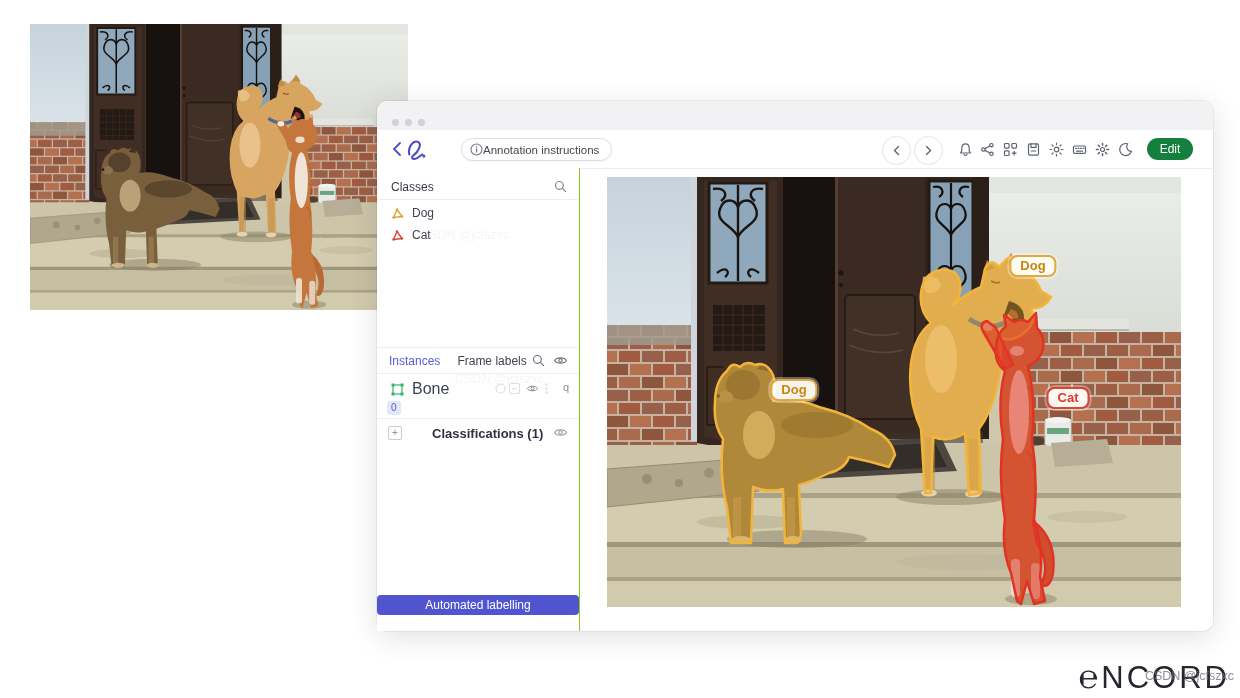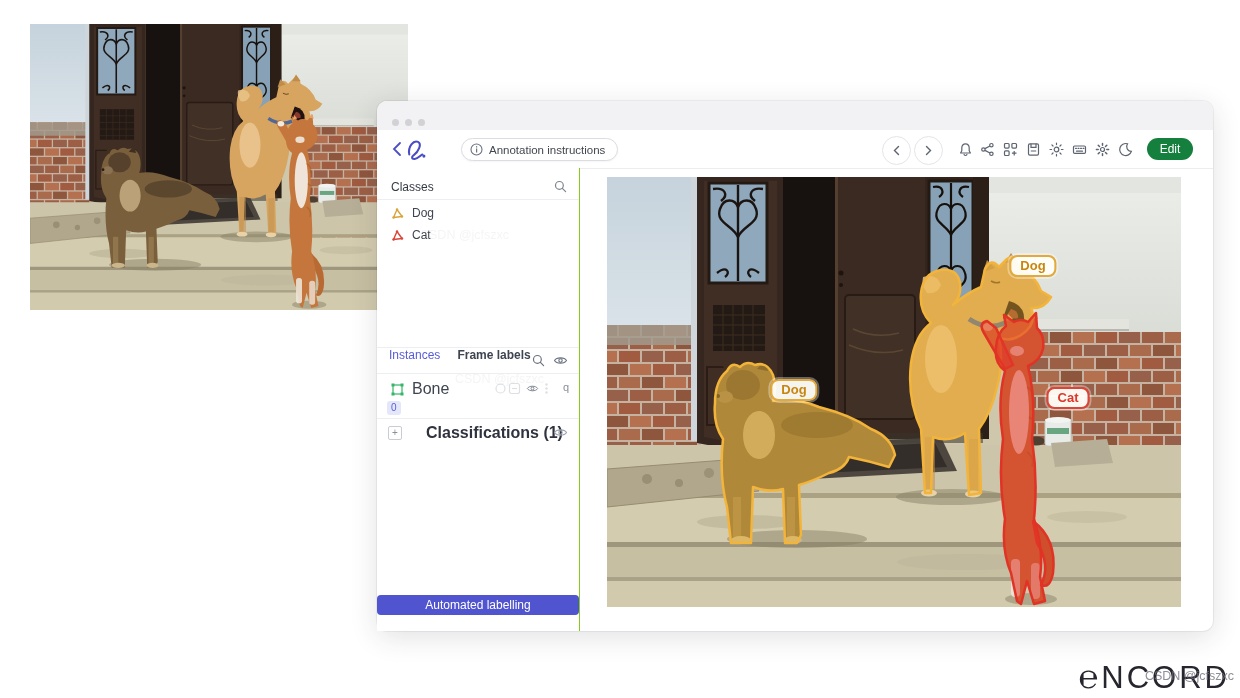--- a/index.html
+++ b/index.html
@@ -13,51 +13,51 @@
   
   #win{left:377px;top:101px;width:836px;height:530px;background:#fff;border-radius:10px;z-index:2;
        box-shadow:0 6px 28px rgba(40,40,60,.14),0 0 0 1px rgba(0,0,0,.05);}
   #titlebar{left:0;top:0;width:100%;height:29px;background:#f2f2f4;border-radius:10px 10px 0 0;}
   .dot{width:7px;height:7px;border-radius:50%;background:#d2d2d6;display:inline-block;margin-right:6px;}
   #dots{left:15px;top:11px;}
   #hdr{left:0;top:29px;width:100%;height:38px;background:#fff;border-bottom:1px solid #ededf0;}
   #backBtn{left:13px;top:11px;width:14px;height:16px;cursor:pointer;}
   #logo{left:29px;top:8px;width:24px;height:24px;}
   #instrPill{left:84px;top:8px;height:21px;border:1px solid #dcdde2;border-radius:12px;background:#fff;
-     display:flex;align-items:center;padding:0 12px 0 8px;gap:6px;box-shadow:0 1px 2px rgba(0,0,0,.04);}
+     display:flex;align-items:center;padding:0 12px 0 8px;box-shadow:0 1px 2px rgba(0,0,0,.04);}
   #instrPill span{font-size:11.5px;color:#42474f;white-space:nowrap;}
   .navCircle{width:27px;height:27px;border:1px solid #e4e5e9;border-radius:50%;background:#fff;
      display:flex;align-items:center;justify-content:center;top:6px;}
   #navPrev{right:302px;} #navNext{right:270px;}
   .hIcon{top:12px;width:15px;height:15px;}
   #editBtn{right:20px;top:8px;width:46px;height:22px;background:#15803d;color:#fff;border:none;
      border-radius:12px;font-size:12px;font-family:"Liberation Sans",sans-serif;display:flex;
      align-items:center;justify-content:center;cursor:pointer;}
 
   
   #sidebar{left:0;top:67px;width:202px;height:463px;background:#fff;border-right:1px solid #84cc16;}
   .sideDivider{left:0;width:202px;height:1px;background:#eceef1;}
   #classesTitle{left:14px;top:12px;font-size:12px;color:#353a45;}
   #classesSearch{right:12px;top:12px;width:13px;height:13px;}
   .classRow{left:0;width:202px;height:22px;display:flex;align-items:center;padding-left:14px;box-sizing:border-box;gap:8px;}
   .classRow span{font-size:12px;color:#3e4450;}
-  #tabRow{left:0;top:180px;width:202px;height:25px;display:flex;}
+  #tabRow{left:0;top:180px;width:202px;height:25px;display:flex;align-items:center;}
   #tabInstances{margin-left:12px;font-size:12px;color:#585cd8;font-weight:500;cursor:pointer;}
-  #tabFrameLabels{margin-left:17px;font-size:12px;color:#3e4450;cursor:pointer;font-weight:bold;}
+  #tabFrameLabels{margin-left:17px;font-size:12px;color:#3e4450;cursor:pointer;}
   #tabSearch{position:absolute;right:34px;top:6px;width:13px;height:13px;}
   #tabEye{position:absolute;right:11px;top:6px;width:15px;height:13px;}
   #boneRow{left:0;top:210px;width:202px;height:22px;display:flex;align-items:center;}
   #boneRow .name{margin-left:8px;font-size:16px;color:#3e4450;}
   #boneIcon{margin-left:14px;width:13px;height:13px;}
   .faintIco{position:absolute;top:4px;width:13px;height:13px;opacity:.55;}
   #shortcutQ{position:absolute;right:10px;top:3px;font-size:11px;color:#8a8f9a;}
   #badge0{left:10px;top:233px;background:#e4e6fa;color:#5a5ed8;font-size:10px;border-radius:3px;
      padding:1px 4px;line-height:12px;}
   #clsRow{left:0;top:254px;width:202px;height:22px;display:flex;align-items:center;}
-  #clsRow .lbl{margin-left:24px;font-size:16px;font-weight:600;color:#2f3340;}
+  #clsRow .lbl{margin-left:30px;font-size:13px;font-weight:600;color:#2f3340;}
   #plusBox{margin-left:11px;width:12px;height:12px;border:1px solid #c9ccd3;border-radius:2px;
      display:flex;align-items:center;justify-content:center;color:#8a8f9a;font-size:10px;line-height:10px;}
   #clsEye{position:absolute;right:11px;top:4px;width:15px;height:13px;}
   #autoBtn{left:0;top:427px;width:202px;height:20px;background:#5154cf;color:#fff;border:none;border-radius:4px;
      font-size:12px;font-family:"Liberation Sans",sans-serif;display:flex;align-items:center;justify-content:center;cursor:pointer;}
 
   
   #canvas{left:230px;top:76px;width:574px;height:430px;overflow:hidden;cursor:crosshair;}
   #canvas svg{position:absolute;left:0;top:0;width:574px;height:430px;}
   .anno-label{position:absolute;transform:translate(-50%,-50%);border:2px solid;border-radius:8px;

